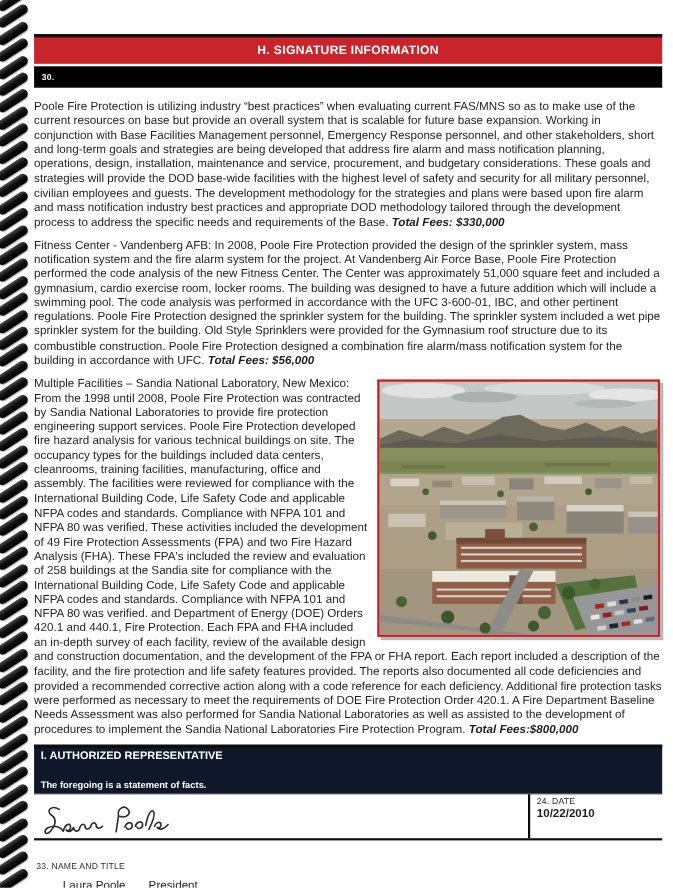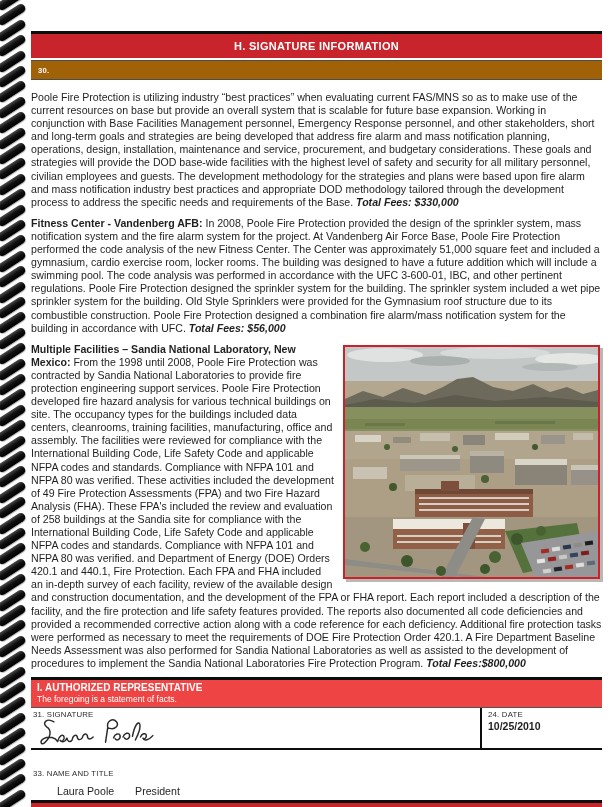--- a/index.html
+++ b/index.html
@@ -21,52 +21,52 @@
     border-radius:5px;transform:rotate(-33deg);
     box-shadow:0 1px 1px rgba(0,0,0,.35);
   }
   
   .hdr-red{
     border-top:3px solid #0d0d0d;background:#c9232b;height:24px;
     display:flex;align-items:center;justify-content:center;
   }
   .hdr-red .title{color:#fff;font-weight:bold;font-size:11px;letter-spacing:.3px;}
   .instruction-bar{
-    margin-top:2px;background:#a16207;height:18px;
+    margin-top:2px;background:#000000;height:18px;
     border-top:1px solid #4c4c4c;border-bottom:1px solid #4c4c4c;
     display:flex;align-items:center;color:#fff;font-weight:bold;font-size:7.7px;letter-spacing:.25px;
   }
   .instruction-bar .num{margin-left:7px;}
   .instruction-bar .txt{margin-left:24px;}
   
   .para{
     margin:0;padding:0;font-size:10.6px;line-height:13.1px;text-align:left;
   }
   .p1{margin-top:11px;}
   .p2{margin-top:8px;}
   .p3{margin-top:8px;}
-  .para b{font-weight:bold;}
+  .para b{font-weight:normal;}
   .fees{font-style:italic;font-weight:bold;}
   
   .photo-box{
     float:right;display:block;width:253px;height:230px;
     border:2px solid #cc2128;background:#b3a78f;
     box-shadow:3px 3px 0 #b8b8b6;
     margin:2px 2px 6px 9px;overflow:hidden;
   }
   .photo-box svg{display:block;}
   .clear{clear:both;}
   
   .sec-i{margin-top:7px;}
   .sec-i-red{
     border-top:3px solid #0d0d0d;border-bottom:1px solid #555;
-    background:#ef4444;color:#fff;padding:2px 6px 3px 6px;
+    background:#0f172a;color:#fff;padding:2px 6px 3px 6px;
   }
   .sec-i-red .t1{font-weight:bold;font-size:10px;}
-  .sec-i-red .t2{font-size:8.5px;margin-top:1px;}
+  .sec-i-red .t2{font-size:8.5px;margin-top:15px;font-weight:bold;}
   .sig-row{display:flex;border-bottom:2.5px solid #0d0d0d;height:40px;}
   .sig-cell{flex:1;position:relative;padding:2px 0 0 2px;}
   .date-cell{width:108px;border-left:2px solid #0d0d0d;padding:2px 6px;}
   .small-label{font-size:7.8px;color:#2b2b2b;letter-spacing:.2px;}
   .date-value{font-size:10.5px;font-weight:bold;margin-top:1px;}
   .signature-svg{position:absolute;left:6px;top:8px;}
   .name-row{height:31px;padding-top:19px;padding-left:2px;}
   .name-line{font-size:10.6px;margin-top:7px;padding-left:24px;}
   .name-line .title-part{display:inline-block;margin-left:18px;}
   .bottom-bar{border-top:3px solid #0d0d0d;background:#c9232b;height:26px;}
@@ -238,36 +238,35 @@
   <div class="clear"></div>
 
   <div class="sec-i">
     <div class="sec-i-red">
       <div class="t1">I. AUTHORIZED REPRESENTATIVE</div>
       <div class="t2">The foregoing is a statement of facts.</div>
     </div>
 
     <div class="sig-row">
       <div class="sig-cell">
-        <div class="small-label">31.  SIGNATURE</div>
         <svg class="signature-svg" width="140" height="32" viewBox="0 0 190 44">
           <g fill="none" stroke="#2a2a2a" stroke-width="2" stroke-linecap="round">
             <path d="M22,8 C12,2 5,10 12,15 C20,20 17,30 9,37 C4,41 2,34 8,31 C16,27 24,30 27,35"></path>
             <path d="M27,35 C29,27 35,24 36,29 C37,33 32,37 30,33 C33,37 38,36 40,30 C40,35 44,37 47,33 C48,27 52,25 54,28 C54,33 58,34 61,30 C62,25 66,23 68,27 C68,32 72,33 76,29"></path>
             <path d="M96,16 C94,7 103,2 108,8 C112,13 106,19 99,17 C97,17 96,16 96,16 L93,36"></path>
             <path d="M104,30 C106,24 112,23 113,27 C114,32 108,35 106,31"></path>
             <path d="M117,29 C119,23 125,22 126,26 C127,31 121,34 119,30"></path>
             <path d="M130,28 C133,12 138,7 140,11 C142,15 137,27 134,33"></path>
             <path d="M141,29 C143,24 148,23 149,26 C150,30 146,33 144,30 C146,35 153,33 158,27"></path>
           </g>
         </svg>
       </div>
       <div class="date-cell">
         <div class="small-label">24.  DATE</div>
-        <div class="date-value">10/25/2010</div>
+        <div class="date-value">10/22/2010</div>
       </div>
     </div>
 
     <div class="name-row">
       <div class="small-label">33.  NAME AND TITLE</div>
       <div class="name-line">
         <span>Laura Poole</span>
         <span class="title-part">President</span>
       </div>
     </div>

